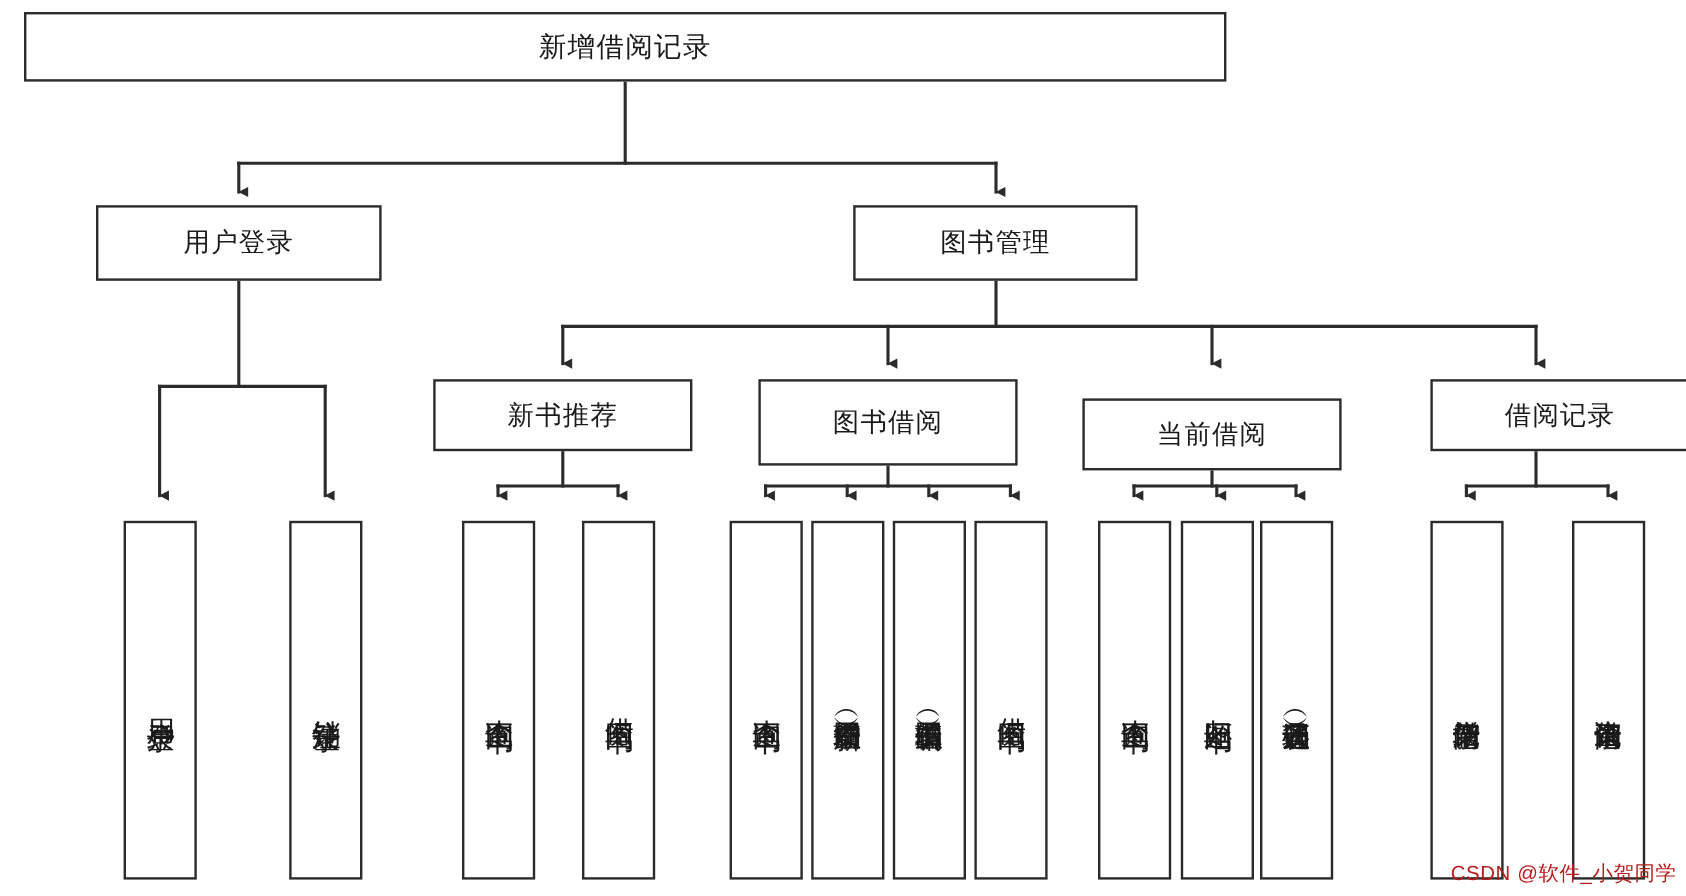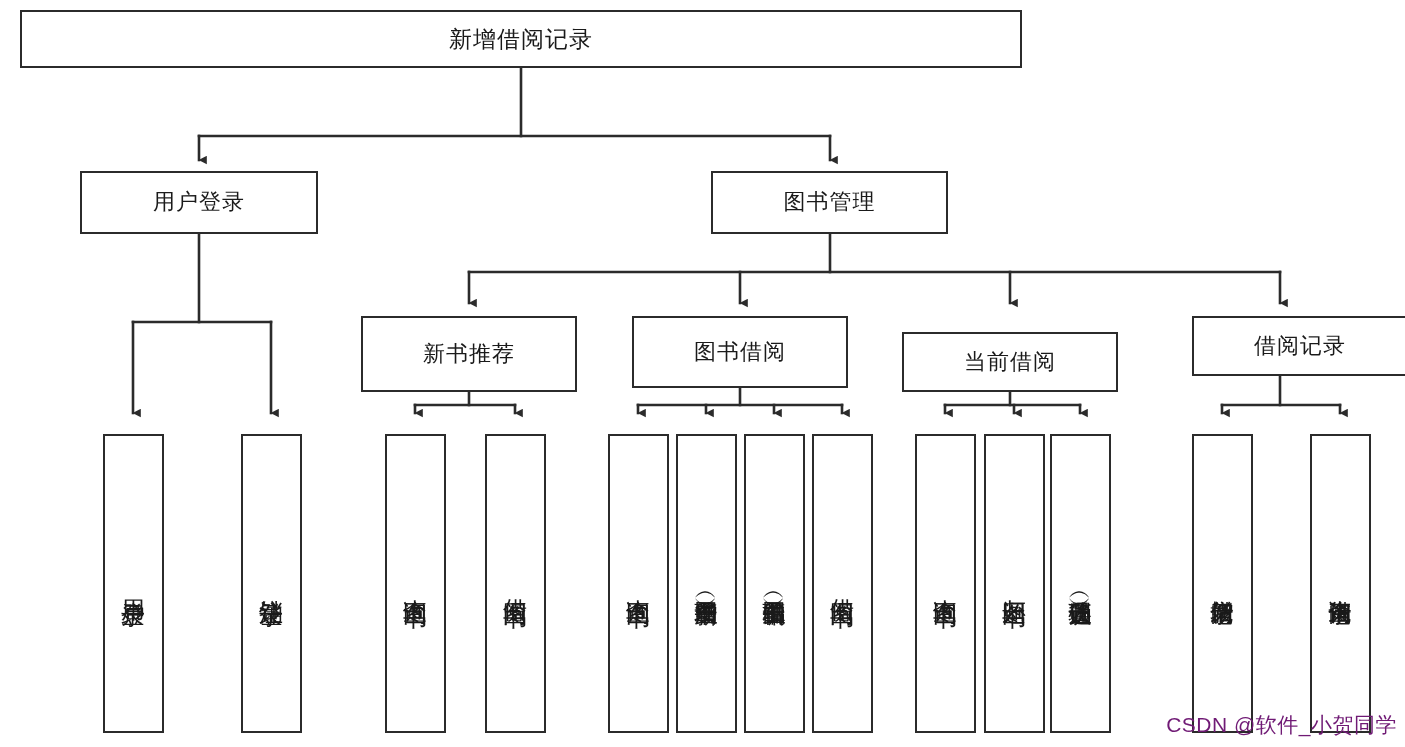--- a/index.html
+++ b/index.html
@@ -70,22 +70,22 @@
     letter-spacing: 0.5px;
   }
   .node.vert.long .node-label {
     font-size: 23px;
     letter-spacing: 0px;
   }
   #watermark {
     position: absolute;
     right: 8px;
     bottom: 8px;
-    font-size: 21px;
-    color: #701a75;
+    font-size: 17px;
+    color: #b91c1c;
     letter-spacing: 0.5px;
     z-index: 5;
     white-space: nowrap;
   }
 </style>
 </head>
 <body>
 
 <div id="canvas">
 
@@ -145,21 +145,21 @@
   </div>
 
   <div class="node horiz" style="left:80px; top:171px; width:238px; height:63px;">
     <span class="node-label">用户登录</span>
   </div>
 
   <div class="node horiz" style="left:711px; top:171px; width:237px; height:63px;">
     <span class="node-label">图书管理</span>
   </div>
 
-  <div class="node horiz" style="left:361px; top:316px; width:216px; height:76px;">
+  <div class="node horiz" style="left:361px; top:316px; width:216px; height:60px;">
     <span class="node-label">新书推荐</span>
   </div>
 
   <div class="node horiz" style="left:632px; top:316px; width:216px; height:72px;">
     <span class="node-label">图书借阅</span>
   </div>
 
   <div class="node horiz" style="left:902px; top:316px; width:216px; height:60px;margin-top:16px;">
     <span class="node-label">当前借阅</span>
   </div>

